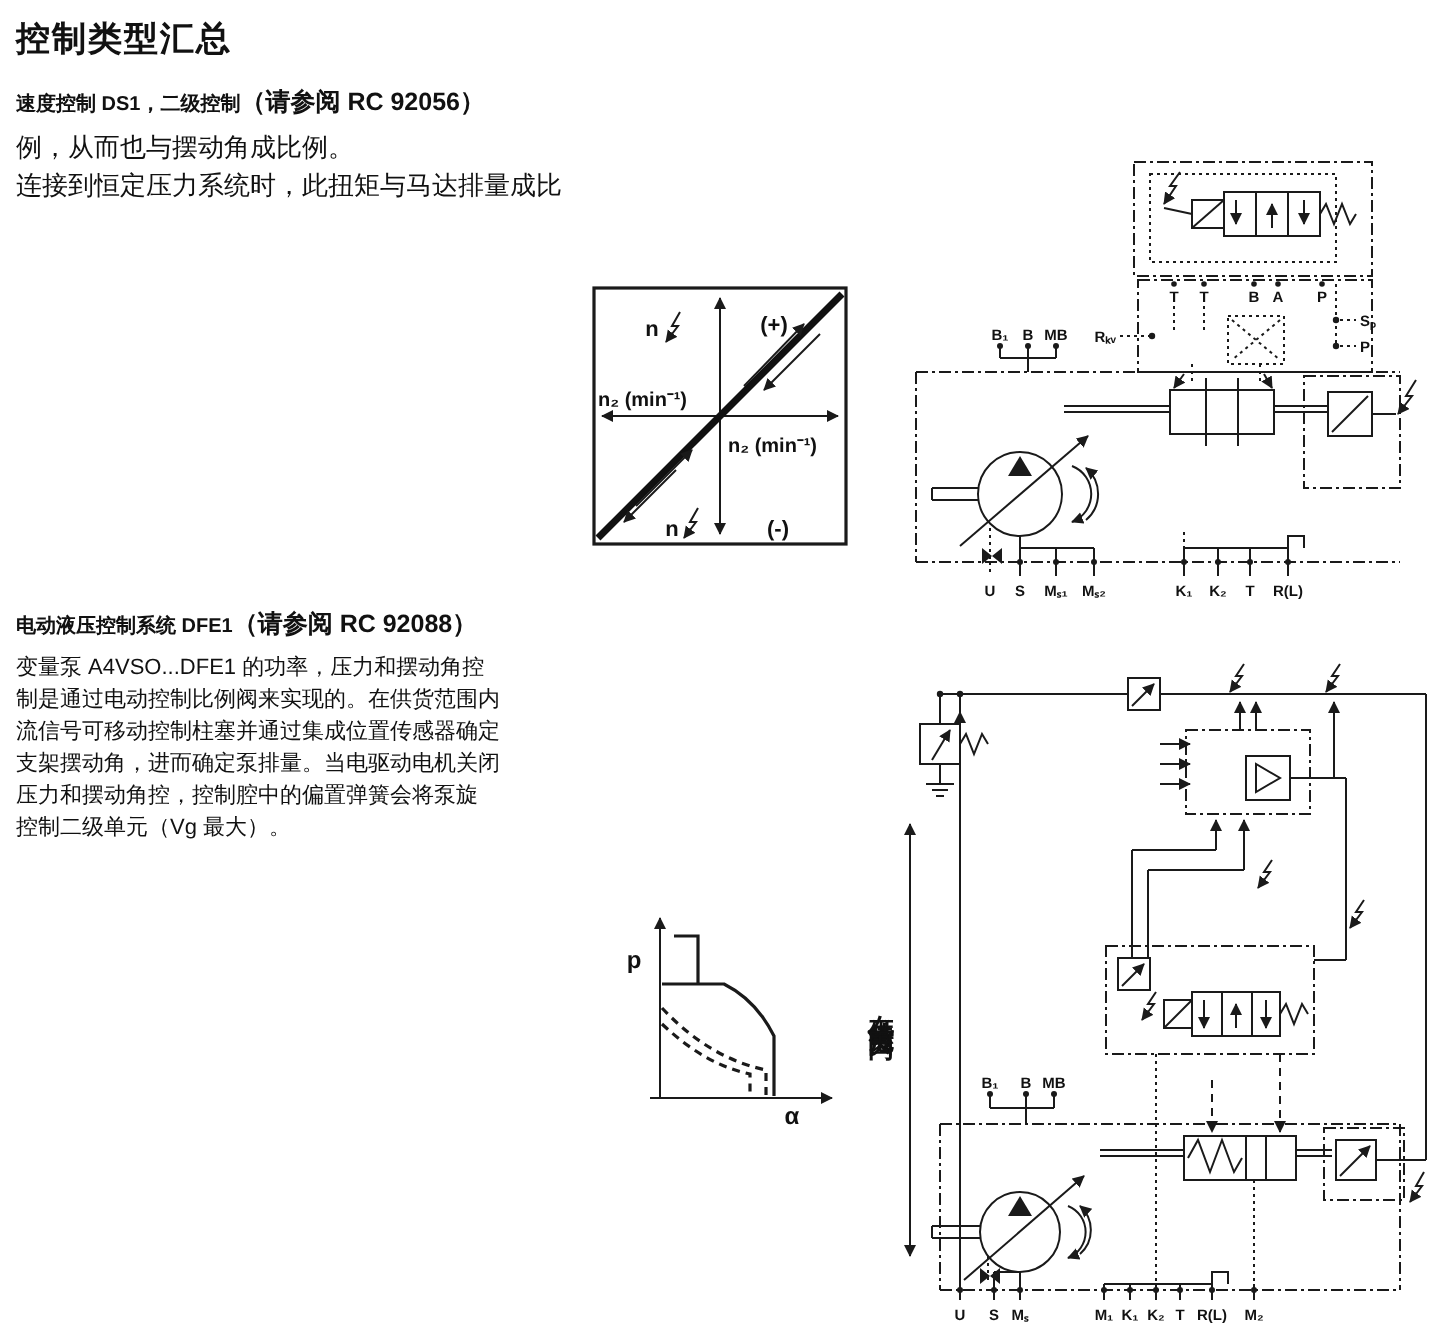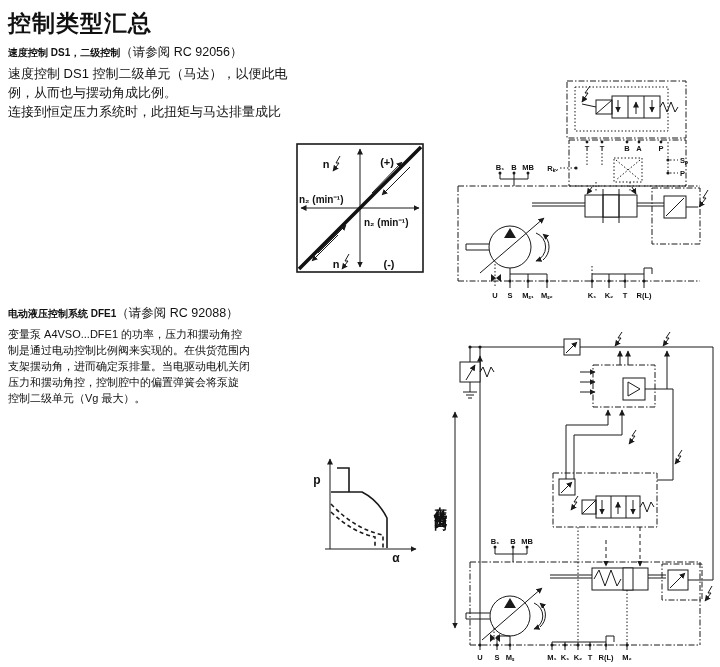--- a/index.html
+++ b/index.html
@@ -2,24 +2,24 @@
 <html><head>
 <meta charset="utf-8">
 <style>
   html,body{margin:0;padding:0;background:#fff;}
   .page{
     position:relative;width:720px;height:667px;background:#ffffff;
     font-family:"Liberation Sans",sans-serif;color:#111;overflow:hidden;
     border-right:1px solid #d6d6d6;border-bottom:1px solid #d6d6d6;
   }
   .abs{position:absolute;}
-  .title{font-size:23px;font-weight:bold;letter-spacing:1px;}
+  .title{font-size:17px;font-weight:bold;letter-spacing:1px;}
   .sec-head{white-space:nowrap;}
   .sec-head .main{font-size:10px;font-weight:bold;}
-  .sec-head .ref{font-size:12.5px;font-weight:normal;}
+  .sec-head .ref{font-size:12.5px;font-weight:bold;}
   .body-text{font-size:13px;line-height:19px;}
   .body-text2{font-size:11px;line-height:16px;}
   .body-text span,.body-text2 span{display:block;white-space:nowrap;}
   .side-note{
     writing-mode:vertical-rl;text-orientation:upright;
     font-size:13px;font-weight:bold;letter-spacing:2px;
   }
   
   .s{stroke:#1a1a1a;stroke-width:1;fill:none;}
   .sw2{stroke-width:1.6;}
@@ -39,21 +39,20 @@
 
 <div class="page">
 
   <div class="abs title" style="left:8px;top:8px;">控制类型汇总</div>
 
   <div class="abs sec-head" style="left:8px;top:42px;">
     <span class="main">速度控制 DS1，二级控制</span><span class="ref">（请参阅 RC 92056）</span>
   </div>
 
   <div class="abs body-text" style="left:8px;top:64px;width:285px;">
-    <span>速度控制 DS1 控制二级单元（马达），以便此电</span>
     <span>例，从而也与摆动角成比例。</span>
     <span>连接到恒定压力系统时，此扭矩与马达排量成比</span>
   </div>
 
   <svg class="abs" style="left:296px;top:143px;" width="129" height="131" viewBox="0 0 129 131">
     <defs>
       <marker id="qa" markerWidth="8" markerHeight="8" refX="5.5" refY="3" orient="auto" markerUnits="userSpaceOnUse">
         <path d="M0,0L6,3L0,6z" fill="#1a1a1a"></path>
       </marker>
     </defs>
@@ -223,20 +222,21 @@
     </g>
   </svg>
 
   <div class="abs sec-head" style="left:8px;top:303px;">
     <span class="main">电动液压控制系统 DFE1</span><span class="ref">（请参阅 RC 92088）</span>
   </div>
 
   <div class="abs body-text2" style="left:8px;top:326px;width:340px;">
     <span>变量泵 A4VSO...DFE1 的功率，压力和摆动角控</span>
     <span>制是通过电动控制比例阀来实现的。在供货范围内</span>
+    <span>流信号可移动控制柱塞并通过集成位置传感器确定</span>
     <span>支架摆动角，进而确定泵排量。当电驱动电机关闭</span>
     <span>压力和摆动角控，控制腔中的偏置弹簧会将泵旋</span>
     <span>控制二级单元（Vg 最大）。</span>
   </div>
 
   <svg class="abs" style="left:300px;top:444px;" width="130" height="120" viewBox="0 0 130 120">
     <defs>
       <marker id="pa" markerWidth="8" markerHeight="8" refX="5.5" refY="3" orient="auto" markerUnits="userSpaceOnUse">
         <path d="M0,0L6,3L0,6z" fill="#1a1a1a"></path>
       </marker>

